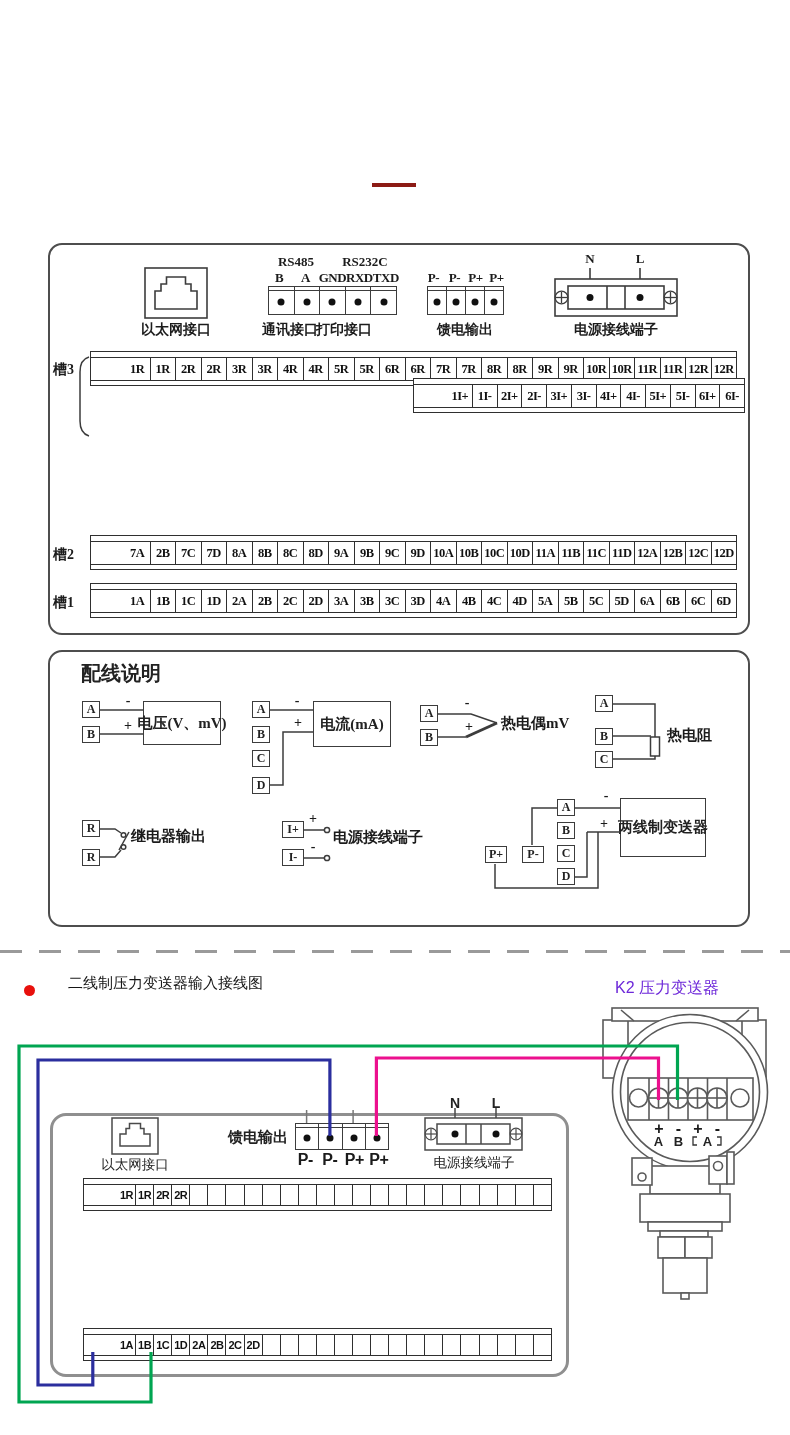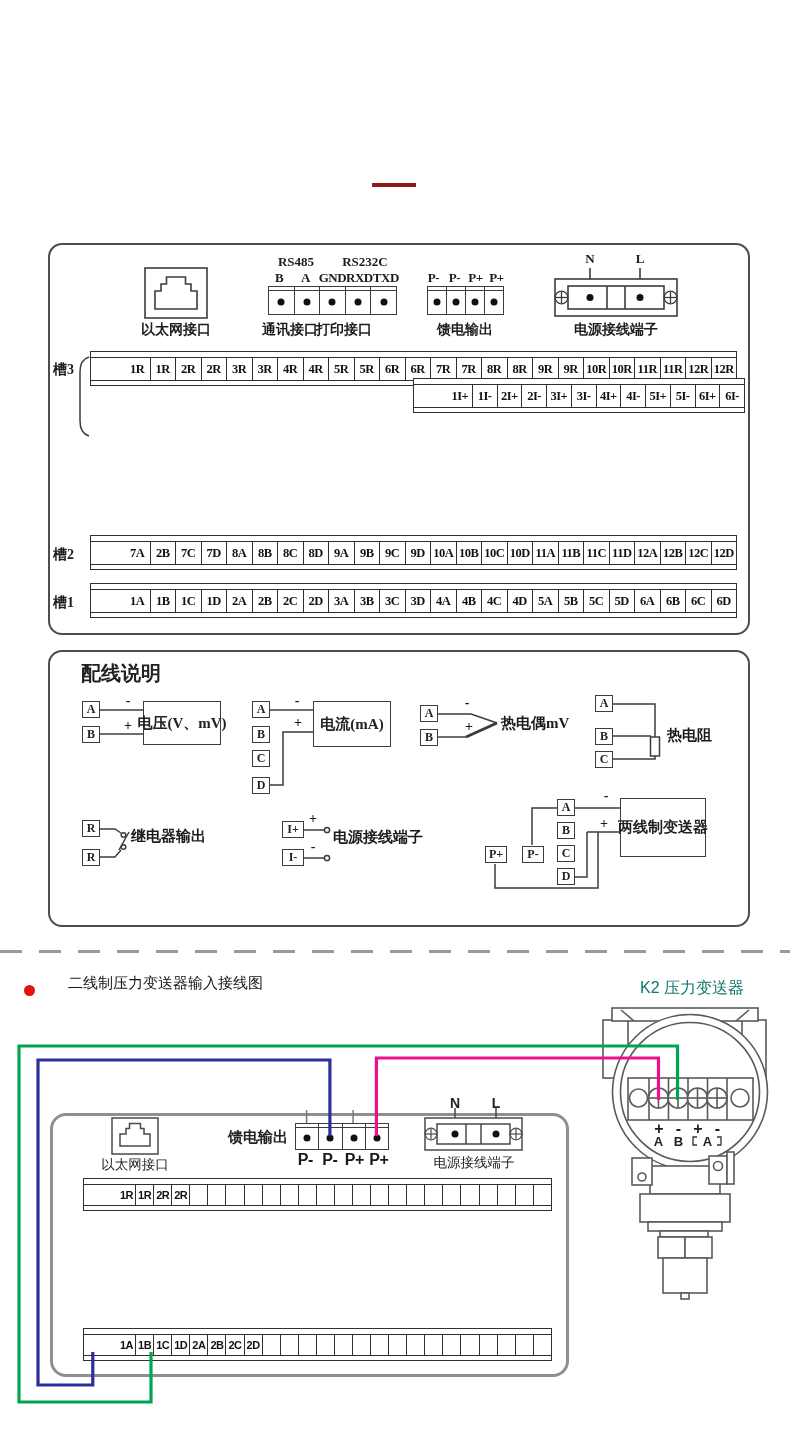--- a/index.html
+++ b/index.html
@@ -46,21 +46,21 @@
   .sign{position:absolute;width:16px;text-align:center;font-size:14px;font-weight:700;color:#1b1b1b;}
   .dlabel{position:absolute;font-size:15px;font-weight:600;color:#1b1b1b;white-space:nowrap;}
   .dbox{position:absolute;border:1.6px solid #3c3c3c;display:flex;align-items:center;justify-content:center;
       font-size:15px;font-weight:600;background:#fff;box-sizing:border-box;white-space:nowrap;}
   
   #dash-sep{left:0;top:950px;width:790px;height:3px;
       background:repeating-linear-gradient(90deg,#9a9a9a 0 22px,transparent 22px 39px);}
   #bullet-dot{left:24px;top:985px;width:11px;height:11px;border-radius:50%;background:#e8100c;}
   #section2-heading{left:52px;top:974px;font-size:15px;font-weight:500;color:#151515;
       font-family:"Liberation Sans","DejaVu Sans",sans-serif;margin-left:16px;}
-  #k2-label{left:640px;top:978px;font-size:16px;font-weight:500;color:#0f766e;
+  #k2-label{left:615px;top:978px;font-size:16px;font-weight:500;color:#6d28d9;
       font-family:"Liberation Sans","DejaVu Sans",sans-serif;}
   .above{z-index:6;}
   #svg-overlay{position:absolute;left:0;top:0;z-index:5;pointer-events:none;}
 </style>
 </head>
 <body>
 
 <div id="page">
 
   <div id="title-underline" class="abs"></div>

